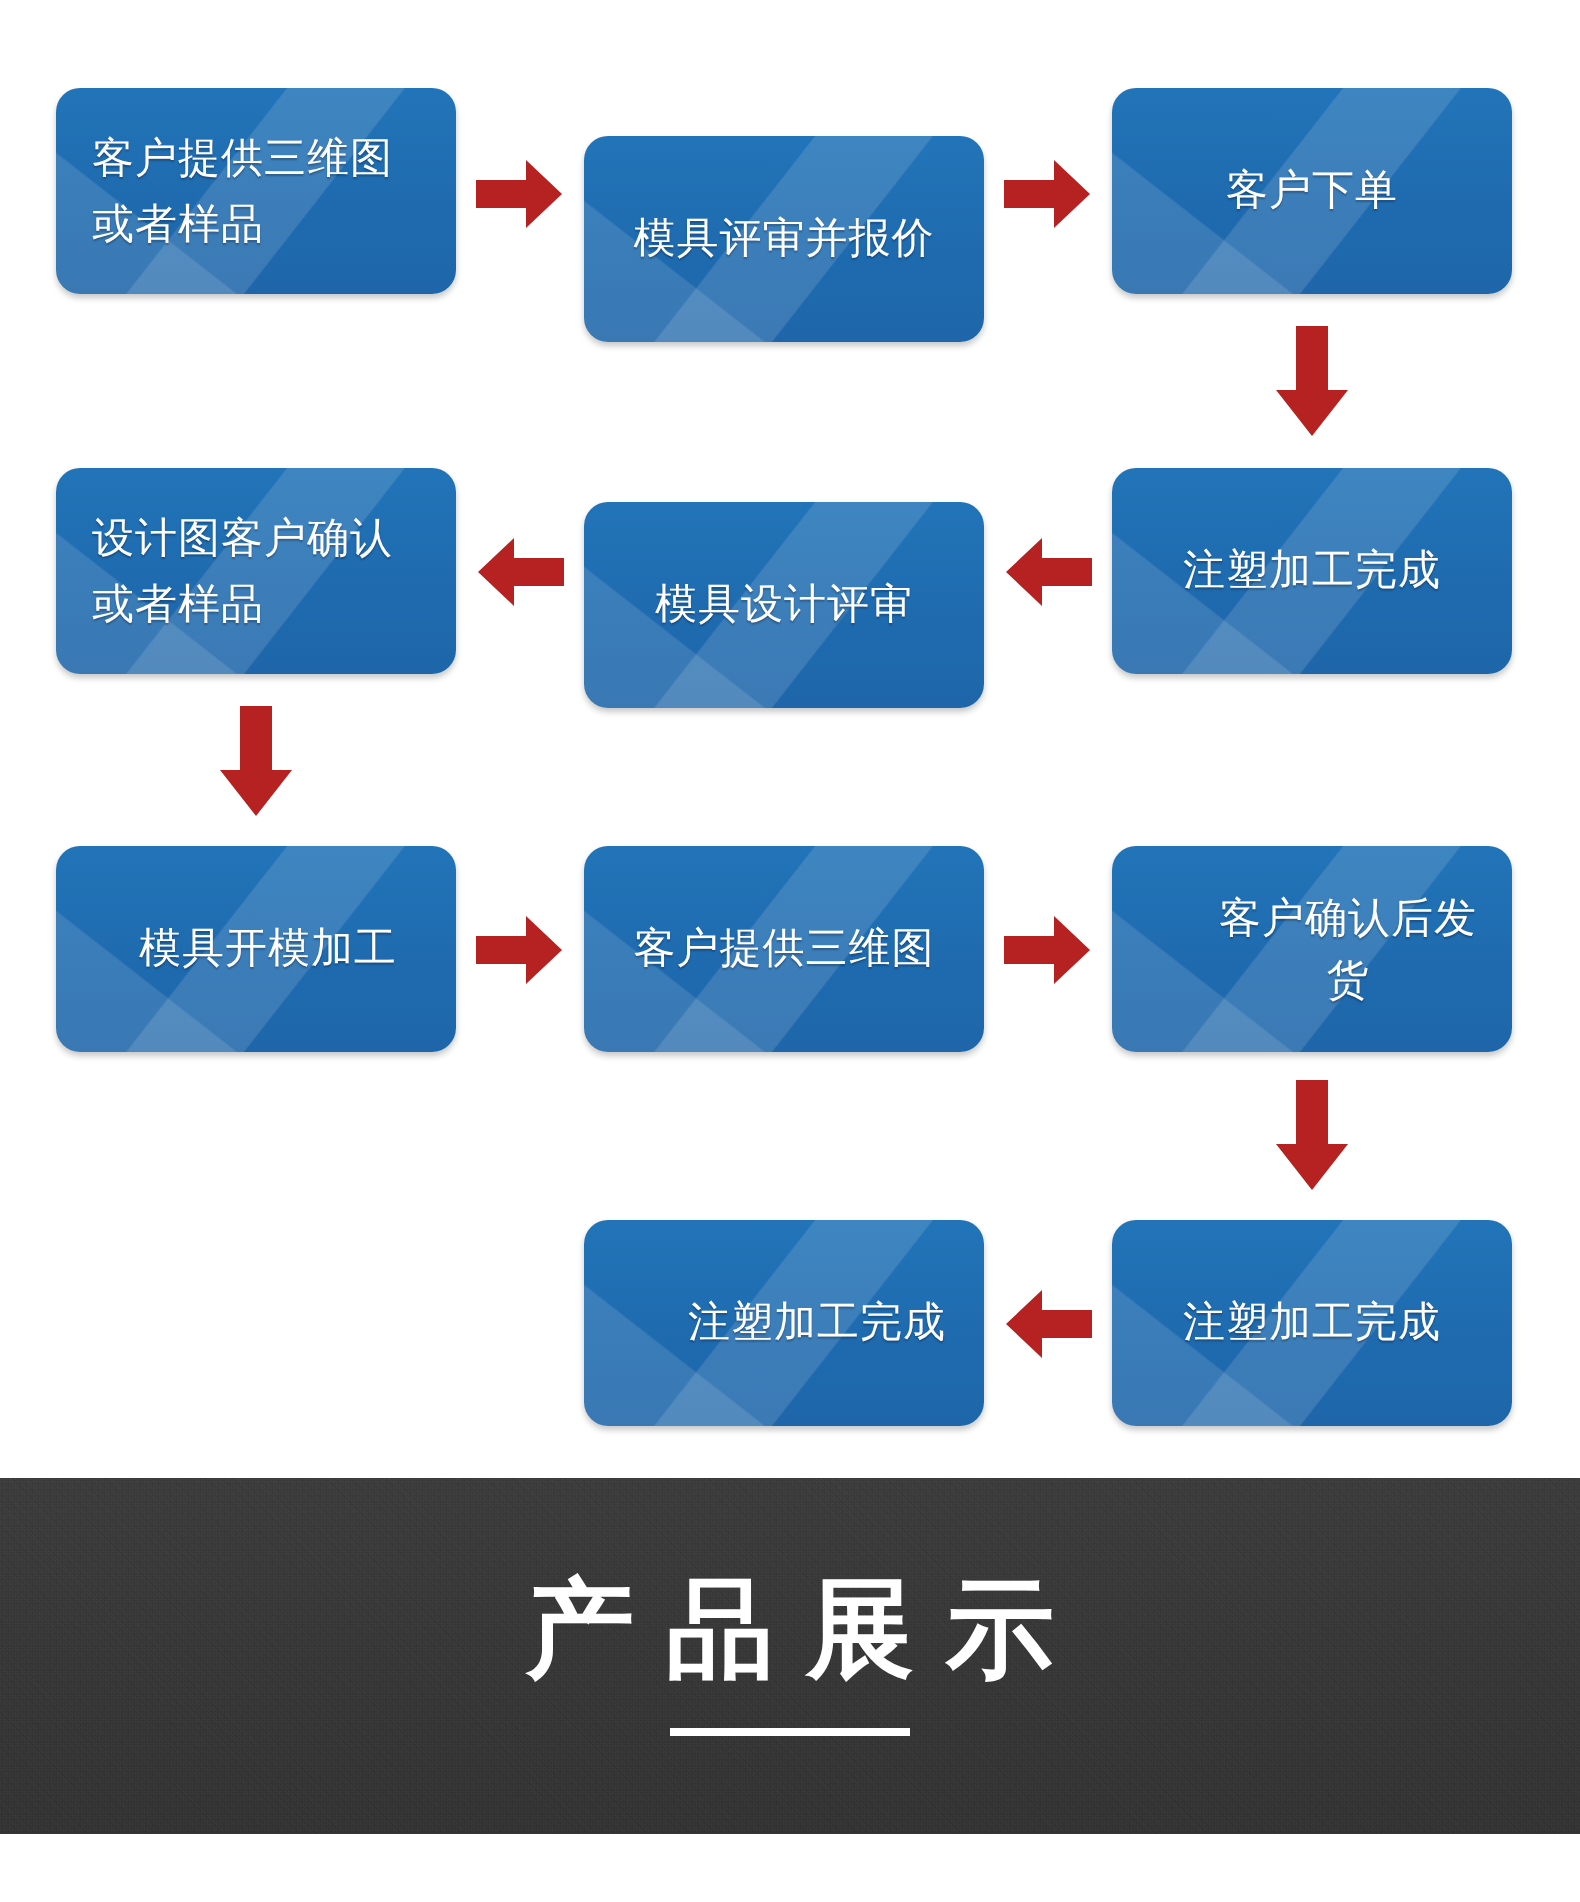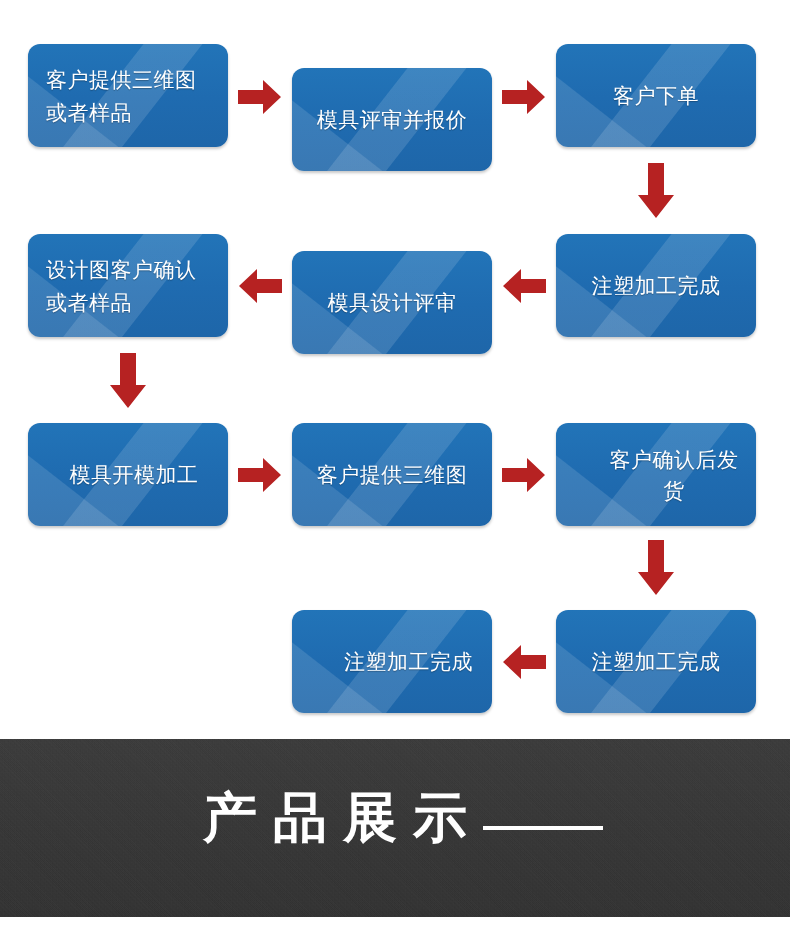--- a/index.html
+++ b/index.html
@@ -96,21 +96,21 @@
     top: 739px;
     width: 790px;
     height: 178px;
     background-color: #333333;
     background-image:
       repeating-linear-gradient(0deg,   rgba(255,255,255,0.030) 0px, rgba(0,0,0,0.030) 1px, rgba(255,255,255,0.022) 2px, rgba(0,0,0,0.024) 3px),
       repeating-linear-gradient(90deg,  rgba(255,255,255,0.028) 0px, rgba(0,0,0,0.028) 1px, rgba(255,255,255,0.020) 2px, rgba(0,0,0,0.022) 3px),
       repeating-linear-gradient(45deg,  rgba(255,255,255,0.020) 0px, rgba(0,0,0,0.020) 1px, rgba(255,255,255,0.014) 2px, rgba(0,0,0,0.016) 3px),
       linear-gradient(180deg, #383838 0%, #333333 50%, #2f2f2f 100%);
     display: flex;
-    flex-direction: row;
+    flex-direction: column;
     align-items: center;
     justify-content: center;
   }
 
   #banner-title {
     color: #ffffff;
     font-size: 54px;
     font-weight: bold;
     letter-spacing: 16px;
     text-indent: 16px;

